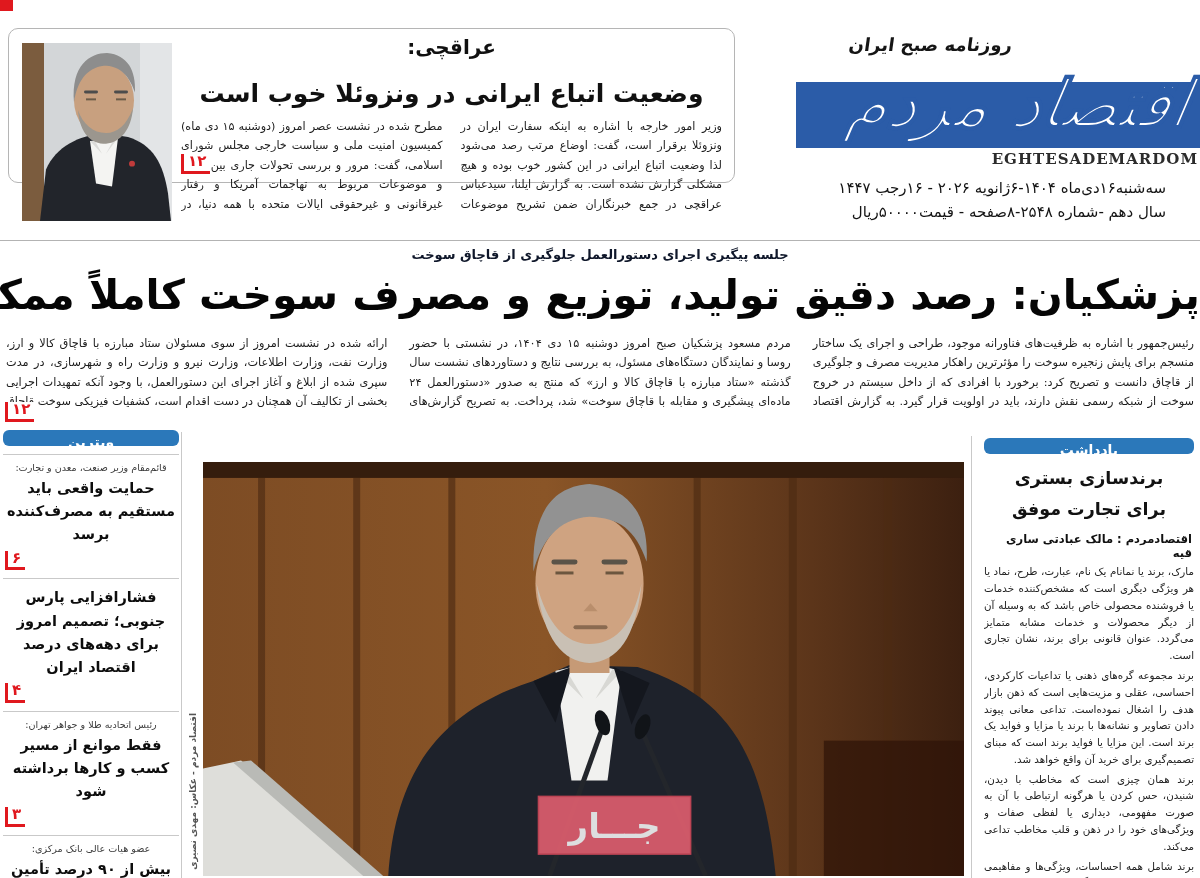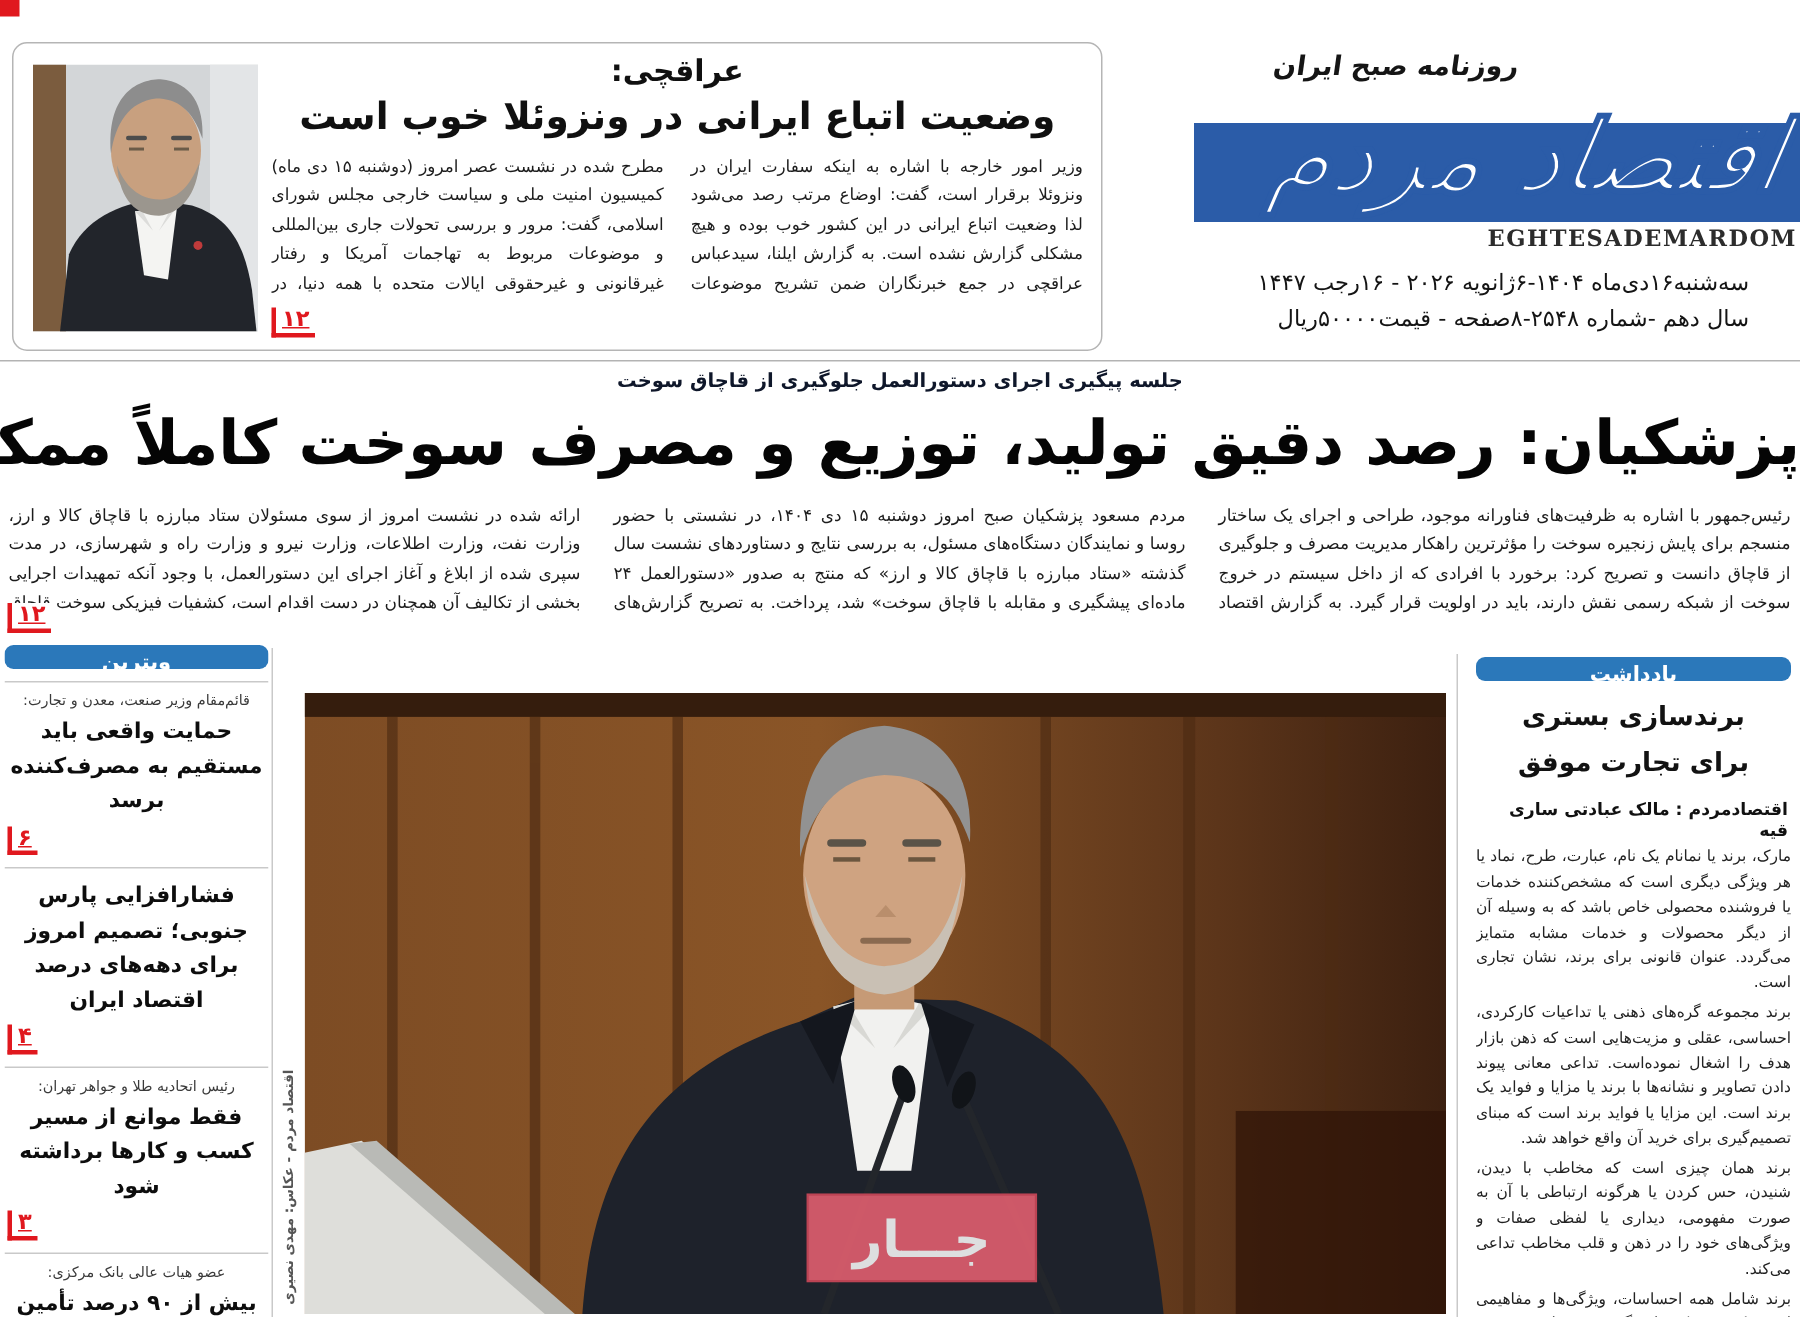--- a/index.html
+++ b/index.html
@@ -18,34 +18,34 @@
   .logo-band { position:absolute; top:78px; left:58px; right:0; height:66px; background:#2b5ca8; }
   .logo-fa { position:absolute; right:10px; top:-16px; font-size:66px; font-weight:900; font-style:italic;
              color:#ffffff; white-space:nowrap; transform:skewX(-10deg);
              -webkit-text-stroke:2px #2b5ca8; text-shadow:0 0 1px #2b5ca8; }
   .logo-latin { position:absolute; top:146px; right:2px; font-family:"DejaVu Serif", serif;
                 font-size:15px; letter-spacing:1px; font-weight:bold; color:#2c2c2c; direction:ltr; }
   .dateline { position:absolute; top:172px; right:34px; text-align:right; font-size:15px;
               font-weight:normal; line-height:1.6; color:#141414; white-space:nowrap; }
 
   
-  .top-box { position:absolute; left:8px; top:28px; width:727px; height:206px;
+  .top-box { position:absolute; left:8px; top:28px; width:727px; height:155px;
              border:1.5px solid #b5b5b5; border-radius:10px; background:#fff; }
   .araghchi-svg { position:absolute; left:13px; top:14px; width:150px; height:178px; }
   .ts-content { position:absolute; left:172px; right:12px; top:6px; bottom:6px; }
   .ts-kicker { text-align:center; font-size:20px; font-weight:900; color:#101010; }
-  .ts-headline { text-align:center; font-size:25px; font-weight:900; color:#101010; margin:4px 0 9px; }
+  .ts-headline { text-align:center; font-size:25px; font-weight:900; color:#101010; margin:20px 0 9px; }
   .ts-body { column-count:2; column-gap:18px; text-align:justify; font-size:11.2px;
              line-height:1.74; color:#1c1c1c; height:102px; overflow:hidden; }
   .ts-page { position:absolute; left:0; bottom:2px; }
 
   
   .pagenum { display:inline-block; direction:ltr; color:#e0181e; font-weight:bold; font-size:15px;
              line-height:1.05; border-left:3.5px solid #e0181e; border-bottom:3.5px solid #e0181e;
-             padding:0 4px 1px 4px; background:#fff;text-decoration:underline; }
+             padding:0 4px 1px 4px; background:#fff; }
 
   .hdiv { position:absolute; top:240px; left:0; right:0; border-top:1px solid #b3b3b3; }
 
   
   .lead { position:absolute; top:247px; left:0; right:0; text-align:center; }
   .lead-kicker { font-size:13px; font-weight:900; color:#0f172a; }
   .lead-headline { margin-top:9px; font-size:41px; font-weight:900; color:#050505;
                    white-space:nowrap; letter-spacing:-0.5px; }
   .lead-body { margin:15px 6px 0; column-count:3; column-gap:22px; text-align:justify;
                font-size:11.3px; line-height:1.72; color:#1c1c1c; height:80px; overflow:hidden; }

